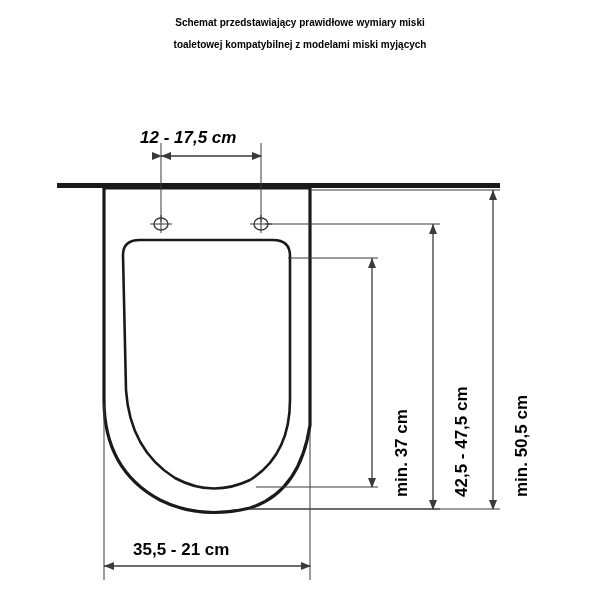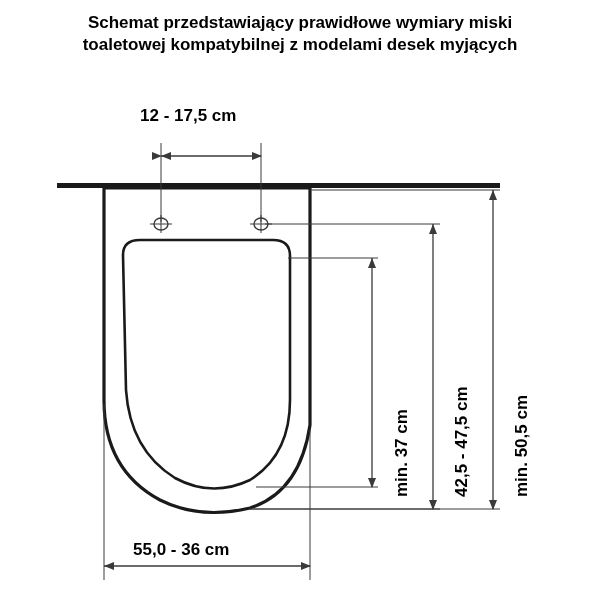--- a/index.html
+++ b/index.html
@@ -20,21 +20,21 @@
     left: 0; top: 0;
     width: 600px;
     height: 600px;
   }
   .title {
     position: absolute;
     left: 0;
     top: 12px;
     width: 600px;
     text-align: center;
-    font-size: 17px;
+    font-size: 10px;
     font-weight: bold;
     line-height: 22px;
     letter-spacing: 0px;
   }
   .title .line { display: block; }
 
   svg#diagram {
     position: absolute;
     left: 0;
     top: 0;
@@ -51,21 +51,21 @@
     transform-origin: 0 0;
   }
 </style>
 </head>
 <body>
 
 <div id="stage">
 
   <div class="title">
     <span class="line">Schemat przedstawiający prawidłowe wymiary miski</span>
-    <span class="line">toaletowej  kompatybilnej z modelami desek myjących</span>
+    <span class="line">toaletowej  kompatybilnej z modelami miski myjących</span>
   </div>
 
   <svg id="diagram" viewBox="0 0 600 600" xmlns="http://www.w3.org/2000/svg">
 
     <rect x="57" y="183" width="443" height="5" fill="#1a1a1a"></rect>
 
     <path d="M 104 188 L 104 400 Q 104 470 160 500 Q 200 520 250 508 Q 300 492 310 425 L 310 188 Z" fill="none" stroke="#1a1a1a" stroke-width="3.2"></path>
 
     <path d="M 123 255 Q 123 240 140 240 L 273 240 Q 290 240 290 256 L 290 400 Q 290 455 250 480 Q 212 498 175 478 Q 130 450 126 390 Z" fill="none" stroke="#1a1a1a" stroke-width="2.6"></path>
 
@@ -118,23 +118,23 @@
     </g>
 
     <g>
       <line x1="310" y1="190" x2="500" y2="190" stroke="#3a3a3a" stroke-width="1"></line>
       <line x1="250" y1="509" x2="500" y2="509" stroke="#3a3a3a" stroke-width="1"></line>
       <line x1="493" y1="190" x2="493" y2="509" stroke="#3a3a3a" stroke-width="1.3" marker-end="url(#ah)"></line>
       <path d="M 493 190 L 489 200 L 497 200 z" fill="#3a3a3a"></path>
     </g>
   </svg>
 
-  <div class="dim-label" style="left:140px; top:106px;">12 - 17,5 cm</div>
+  <div class="dim-label" style="left:140px; top:128px;font-style:italic;">12 - 17,5 cm</div>
 
-  <div class="dim-label" style="left:133px; top:540px;">55,0 - 36 cm</div>
+  <div class="dim-label" style="left:133px; top:540px;">35,5 - 21 cm</div>
 
   <div class="dim-label vert" style="left:392px; top:497px; transform: rotate(-90deg);">min. 37 cm</div>
 
   <div class="dim-label vert" style="left:452px; top:497px; transform: rotate(-90deg);">42,5 - 47,5 cm</div>
 
   <div class="dim-label vert" style="left:512px; top:497px; transform: rotate(-90deg);">min. 50,5 cm</div>
 
 </div>
 
 </body></html>

